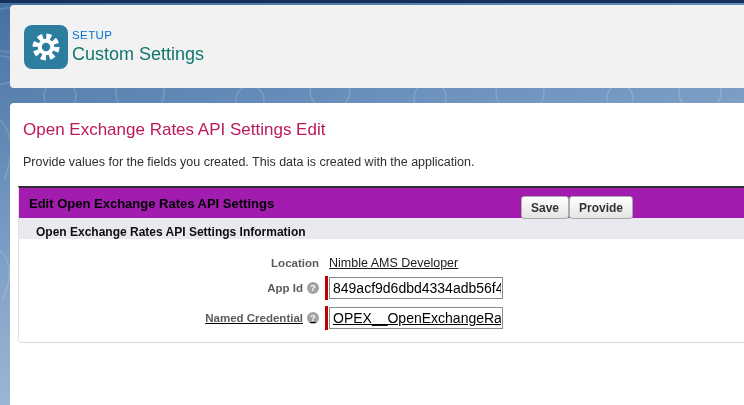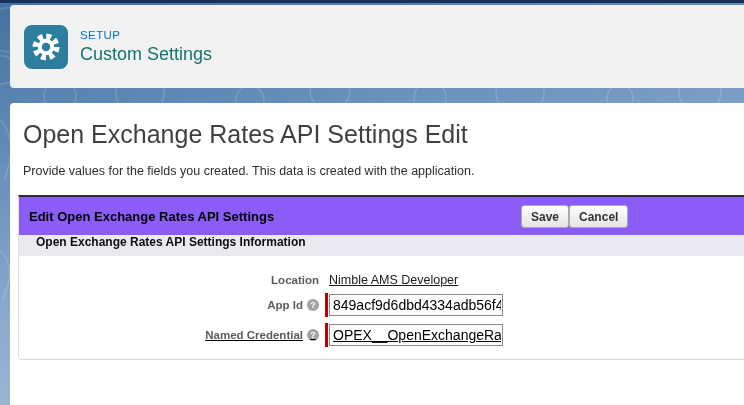--- a/index.html
+++ b/index.html
@@ -15,52 +15,52 @@
   
   .setup-card {
     position:absolute; left:10px; top:5px; right:0; height:83px;
     background:#f3f2f2; border-radius:4px 0 0 4px; z-index:2;
     display:flex; align-items:center; padding-left:14px;
   }
   .icon-tile {
     width:44px; height:44px; border-radius:8px; background:#2d7d9f;
     display:flex; align-items:center; justify-content:center; flex:0 0 auto;
   }
-  .setup-meta { margin-left:12px; }
+  .setup-meta { margin-left:4px; }
   .eyebrow { color:#0070d2; font-size:11.5px; font-weight:400; letter-spacing:.4px; margin-bottom:3px; }
   .setup-title { color:#0f766e; font-size:18px; font-weight:400; }
 
   
   .content {
     position:absolute; left:10px; top:103px; right:0; bottom:0;
     background:#fff; border-top-left-radius:4px; z-index:2;
   }
-  .page-title { margin:17px 4px 0 13px; font-size:25px; font-weight:400; color:#404040; }
+  .page-title { margin:17px 4px 0 13px; font-size:17px; font-weight:400; color:#be185d; }
   .page-desc  { margin:15px 0 0 13px; font-size:12.5px; color:#2e2e2e; }
 
   
   .form-block {
     margin:17px 0 0 8px;
     border-top:2px solid #2f2f33;
     border-left:1px solid #e2e2e2;
     border-bottom:1px solid #d8d8d8;
     border-bottom-left-radius:4px;
     background:#fff;
   }
-  .block-header { position:relative; height:38px; display:flex; align-items:center; padding-left:10px; background:#8b5cf6; }
+  .block-header { position:relative; height:30px; display:flex; align-items:center; padding-left:10px; background:#a21caf; }
   .block-title { font-size:13px; font-weight:700; color:#000; }
   .block-buttons { position:absolute; left:502px; top:8px; display:flex; }
   .btn {
     height:23px; padding:0 9px; font-family:"Liberation Sans",sans-serif;
     font-size:12px; font-weight:700; color:#333;
     background:linear-gradient(#ffffff,#e4e4e4); border:1px solid #ababab;
     border-radius:3px; cursor:pointer;
   }
   .block-subheader {
-    height:21px; background:#e9e9ef; display:flex; align-items:flex-start;
+    height:21px; background:#e9e9ef; display:flex; align-items:flex-end;
     padding-left:17px; font-size:12px; font-weight:700; color:#0e0e0e;
   }
   .block-body { padding:17px 0 12px; }
   .field-row { display:flex; align-items:center; margin-bottom:6px; }
   .label-cell {
     width:300px; display:flex; justify-content:flex-end; align-items:center; gap:4px;
     font-size:11.5px; font-weight:600; color:#5c5c60;
   }
   .help-icon {
     width:12px; height:12px; border-radius:50%; background:#a3a3a3; color:#fff;
@@ -115,21 +115,21 @@
 
 <div class="content">
   <h1 class="page-title">Open Exchange Rates API Settings Edit</h1>
   <div class="page-desc">Provide values for the fields you created. This data is created with the application.</div>
 
   <div class="form-block">
     <div class="block-header">
       <span class="block-title">Edit Open Exchange Rates API Settings</span>
       <div class="block-buttons">
         <button class="btn">Save</button>
-        <button class="btn">Cancel</button>
+        <button class="btn">Provide</button>
       </div>
     </div>
 
     <div class="block-subheader">
       <span>Open Exchange Rates API Settings Information</span>
     </div>
 
     <div class="block-body">
 
       <div class="field-row">

